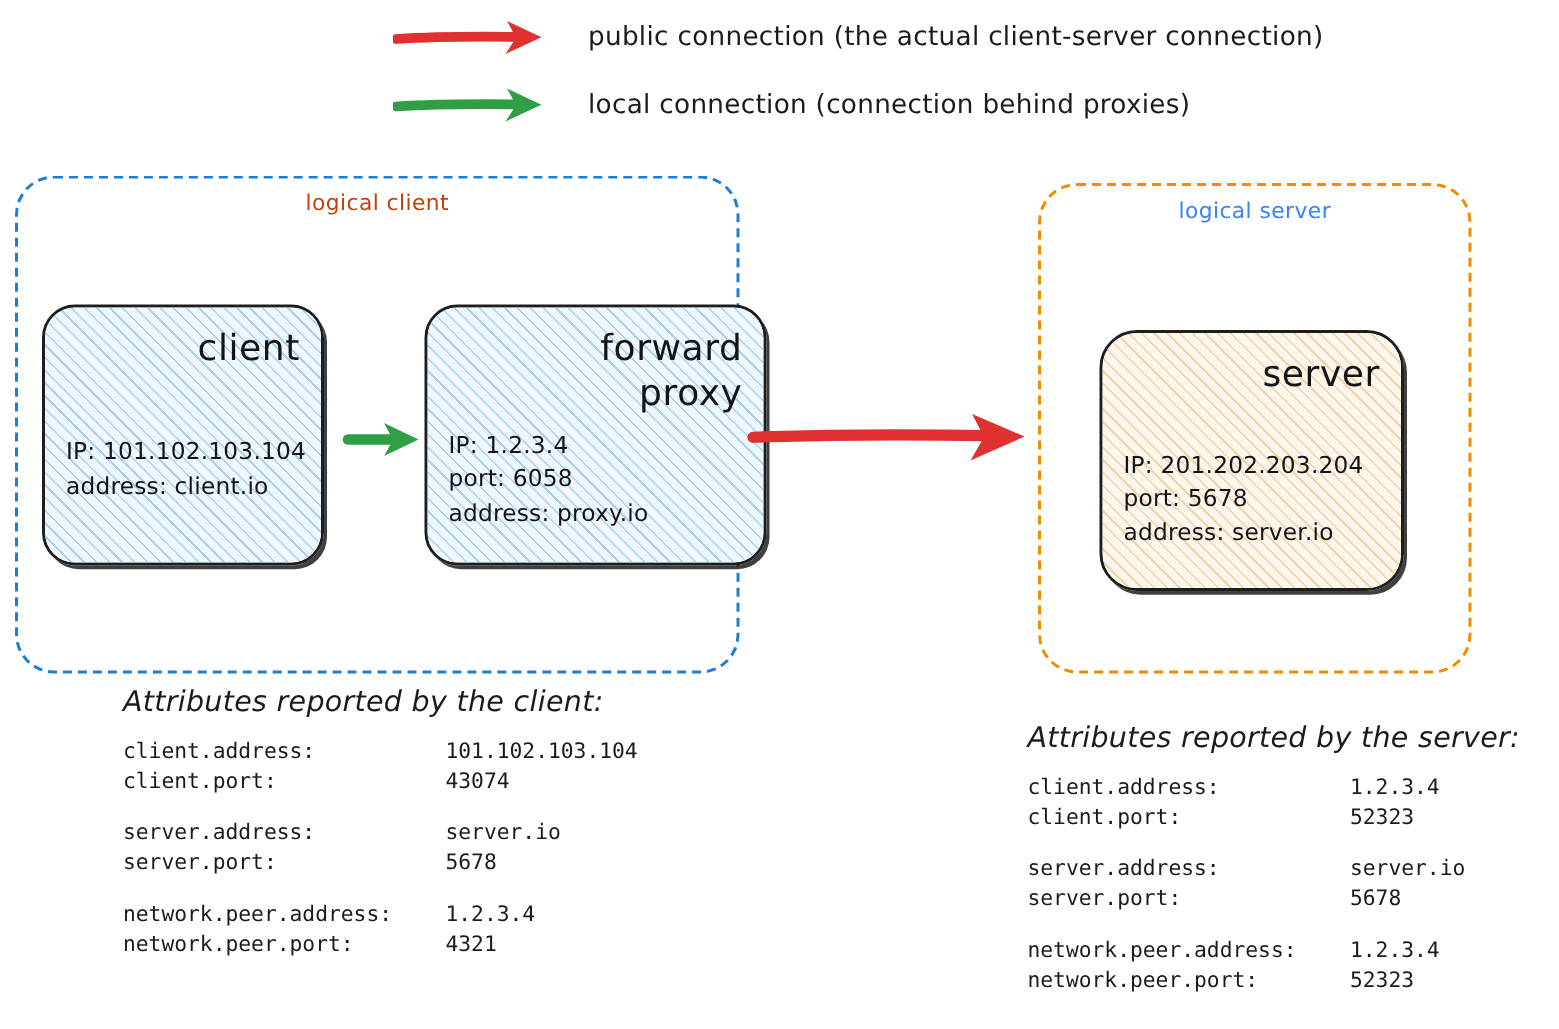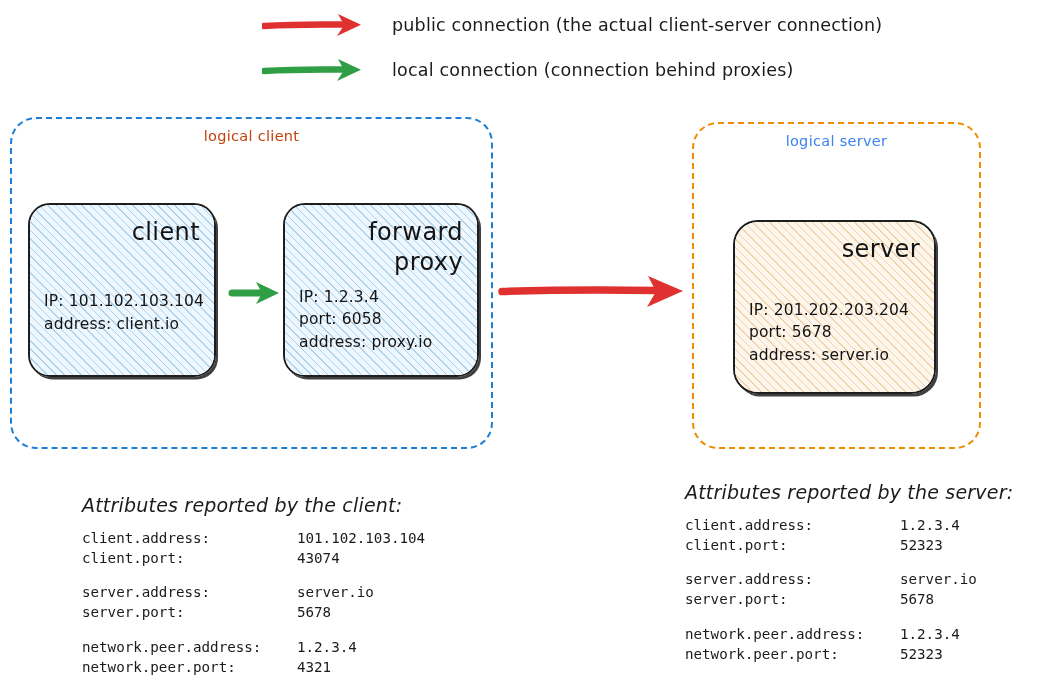--- a/index.html
+++ b/index.html
@@ -115,35 +115,35 @@
     background-color: #fdf6ec;
     background-image: repeating-linear-gradient(
       45deg,
       rgba(232,172,96,.48) 0px,
       rgba(232,172,96,.48) 1.1px,
       rgba(255,255,255,0) 1.1px,
       rgba(255,255,255,0) 6px);
   }
 
   #node-client        { left: 28px;  top: 203px; width: 188px; height: 174px; }
-  #node-forward-proxy { left: 283px; top: 203px; width: 196px; height: 174px; }
+  #node-forward-proxy { left: 283px; top: 203px; width: 228px; height: 174px; }
   #node-server        { left: 733px; top: 220px; width: 203px; height: 174px; border-radius: 25px; }
 
   #node-client .node-props     { margin-bottom: 26px; }
   #node-forward-proxy .node-props { margin-bottom: 8px; }
   #node-server .node-props     { margin-bottom: 12px; }
 
   
   .connector { position: absolute; }
   #connector-local  { left: 228px; top: 276px; width: 56px; height: 34px; }
   #connector-public { left: 498px; top: 268px; width: 190px; height: 46px; }
 
   
   .attr-block { position: absolute; }
-  #attrs-client { left: 82px;  top: 494px; }
+  #attrs-client { left: 82px;  top: 457px; }
   #attrs-server { left: 685px; top: 481px; }
 
   .attr-heading {
     font-family: "DejaVu Sans", sans-serif;
     font-size: 19px;
     font-style: italic;
     letter-spacing: .2px;
     color: #1b1b1b;
     margin: 0 0 12px 0;
     white-space: nowrap;

